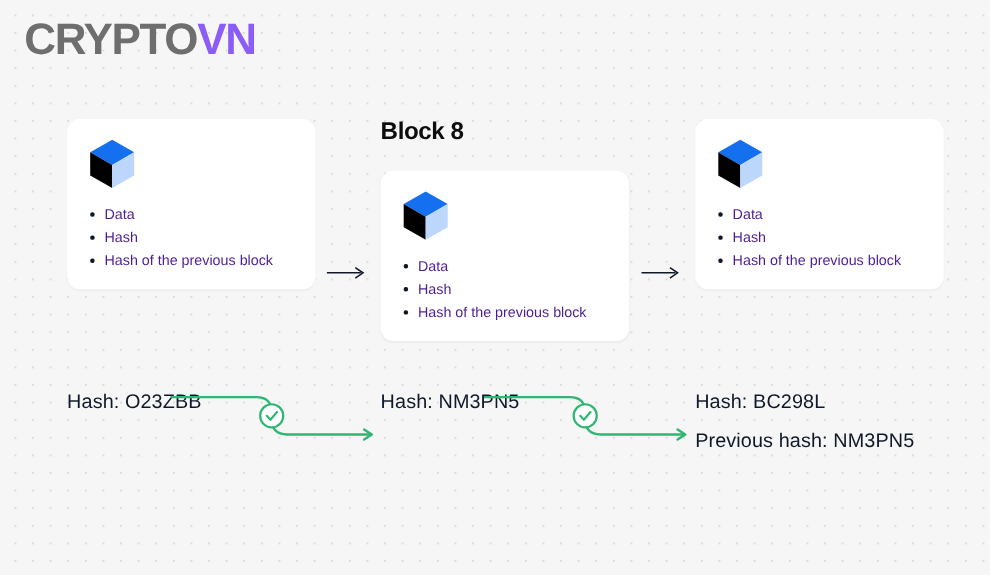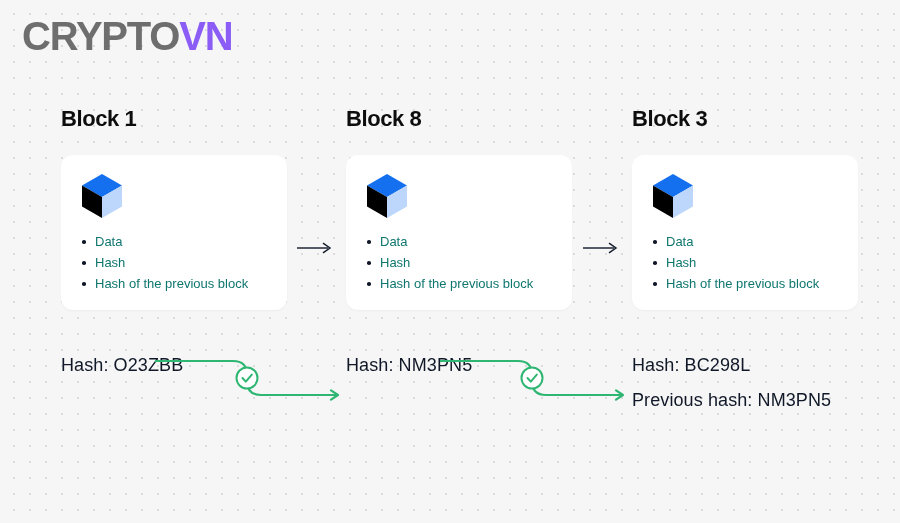--- a/index.html
+++ b/index.html
@@ -78,21 +78,21 @@
     margin-bottom: 12px;
   }
 
   .bullets {
     list-style: none;
   }
   .bullets li {
     position: relative;
     font-size: 13px;
     line-height: 21px;
-    color: #0f766e;
+    color: #4c1d95;
     padding-left: 16px;
     white-space: nowrap;
   }
   .bullets li::before {
     content: "";
     position: absolute;
     left: 3px;
     top: 9px;
     width: 3.5px;
     height: 3.5px;
@@ -134,21 +134,20 @@
 </head>
 <body>
 
 <div class="logo">
   <span class="logo-crypto">CRYPTO</span><span class="logo-vn">VN</span>
 </div>
 
 <div class="board">
 
   <div class="column column-1">
-    <div class="block-title">Block 1</div>
     <div class="card">
       <svg class="cube" width="42" height="46" viewBox="0 0 42 46">
         <polygon points="21,1 41,12.5 21,24 1,12.5" fill="#1570ef"></polygon>
         <polygon points="1,12.5 21,24 21,45 1,33.5" fill="#000000"></polygon>
         <polygon points="41,12.5 41,33.5 21,45 21,24" fill="#bcd7fb"></polygon>
       </svg>
       <ul class="bullets">
         <li>Data</li>
         <li>Hash</li>
         <li>Hash of the previous block</li>
@@ -166,21 +165,20 @@
       </svg>
       <ul class="bullets">
         <li>Data</li>
         <li>Hash</li>
         <li>Hash of the previous block</li>
       </ul>
     </div>
   </div>
 
   <div class="column column-3">
-    <div class="block-title">Block 3</div>
     <div class="card">
       <svg class="cube" width="42" height="46" viewBox="0 0 42 46">
         <polygon points="21,1 41,12.5 21,24 1,12.5" fill="#1570ef"></polygon>
         <polygon points="1,12.5 21,24 21,45 1,33.5" fill="#000000"></polygon>
         <polygon points="41,12.5 41,33.5 21,45 21,24" fill="#bcd7fb"></polygon>
       </svg>
       <ul class="bullets">
         <li>Data</li>
         <li>Hash</li>
         <li>Hash of the previous block</li>

